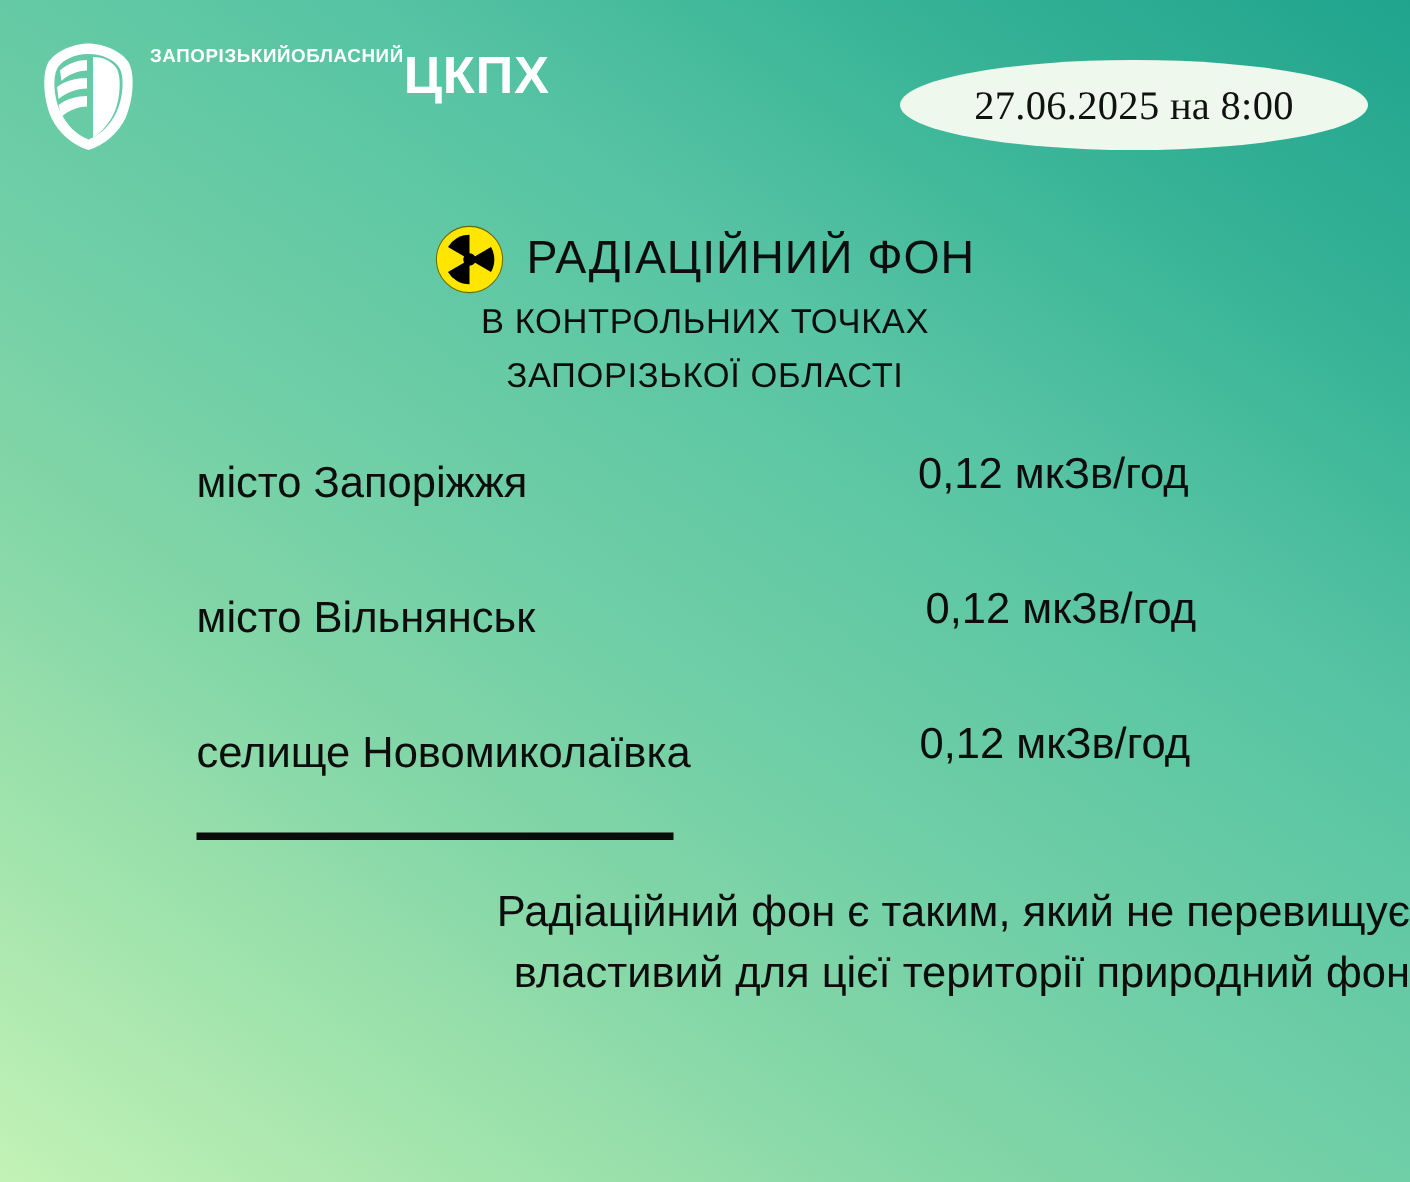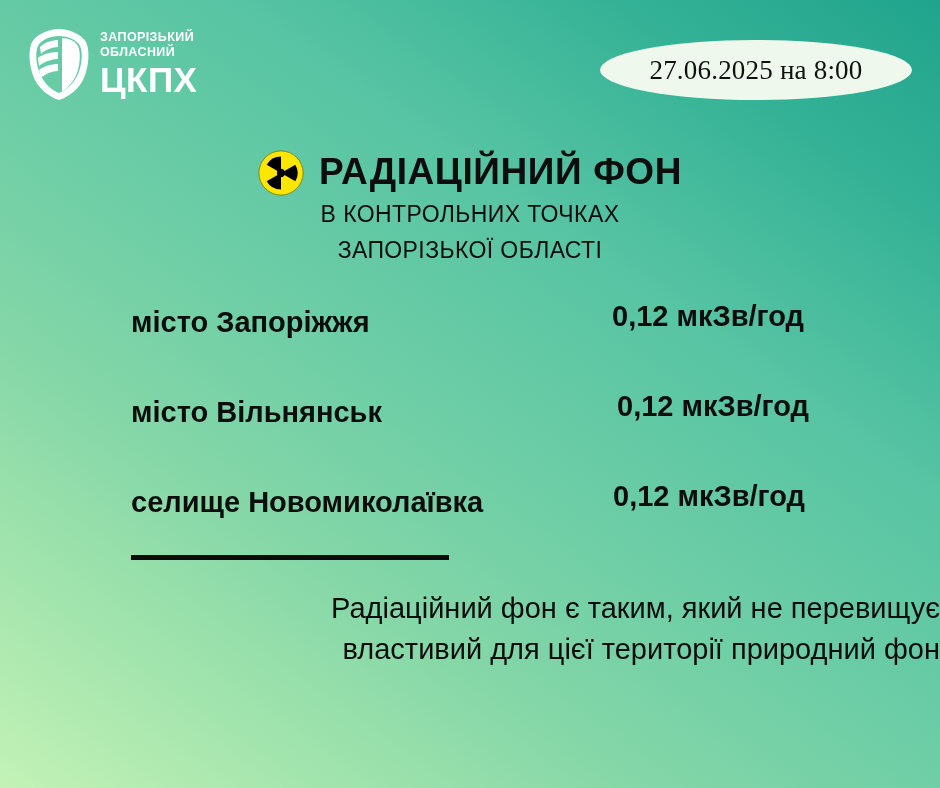--- a/index.html
+++ b/index.html
@@ -40,21 +40,21 @@
     align-items: flex-start;
   }
   .logo-mark {
     width: 62px;
     height: 76px;
     flex: 0 0 auto;
     margin-right: 10px;
   }
   .logo-text {
     display: flex;
-    flex-direction: column;
+    flex-direction: row;
     justify-content: flex-start;
     padding-top: 4px;
   }
   .logo-line-small {
     font-size: 12.5px;
     font-weight: bold;
     letter-spacing: 0.4px;
     color: #ffffff;
     line-height: 1.16;
     white-space: nowrap;
@@ -104,22 +104,22 @@
     justify-content: center;
     gap: 15px;
   }
   .radiation-icon {
     width: 46px;
     height: 46px;
     flex: 0 0 auto;
     margin-top: 2px;
   }
   .title-main {
-    font-size: 37px;
-    font-weight: bold;
+    font-size: 31px;
+    font-weight: normal;
     letter-spacing: 0.6px;
     color: #0d0d0d;
     white-space: nowrap;
   }
   .title-sub {
     font-size: 23px;
     letter-spacing: 0.4px;
     color: #0d0d0d;
     line-height: 1.3;
     margin-top: 4px;
@@ -134,21 +134,20 @@
     position: absolute;
     left: 0;
     top: 296px;
     width: 940px;
   }
   .reading-row {
     position: relative;
     height: 90px;
     padding-left: 55px;
     box-sizing: border-box;
-    font-weight: bold;
   }
   .reading-place {
     position: absolute;
     left: 131px;
     top: 10px;
     font-size: 29px;
     color: #0d0d0d;
     white-space: nowrap;
   }
   .reading-value {

